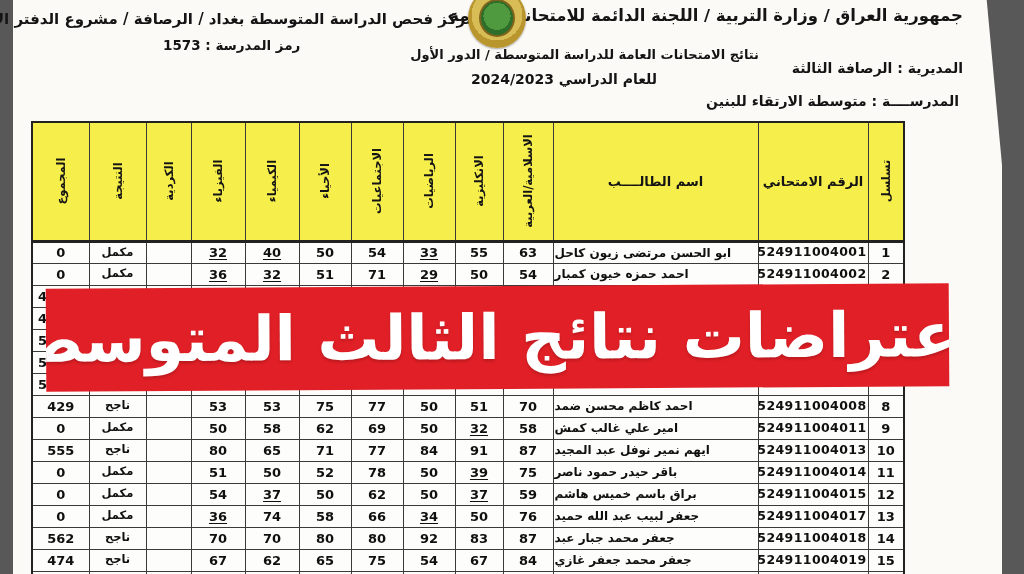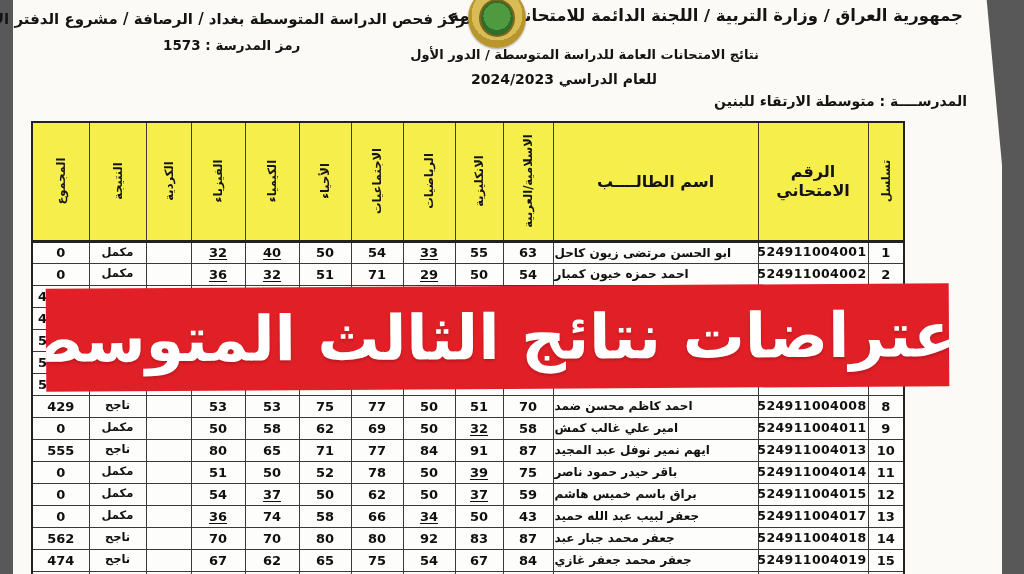--- a/index.html
+++ b/index.html
@@ -20,21 +20,21 @@
   }
   
   .hdr{position:absolute;direction:rtl;font-weight:bold;white-space:nowrap;}
   .gov-line{top:6px;right:39px;font-size:16.5px;}
   .office-line{top:10px;left:22px;width:440px;text-align:center;font-size:15px;}
   .code-line{top:37px;left:150px;font-size:13.5px;}
   .page-line{top:37px;left:8px;font-size:13.5px;}
   .title-line{top:47px;left:404px;width:342px;text-align:left;font-size:13px;}
   .year-line{top:71px;left:380px;width:342px;text-align:center;font-size:14px;}
   .dir-line{top:60px;right:39px;font-size:14px;}
-  .school-line{top:93px;right:35px;font-size:14px;}
+  .school-line{top:93px;right:43px;font-size:14px;}
   
   .logo{position:absolute;left:455px;top:-12px;width:58px;height:60px;}
   .logo-ring{position:absolute;inset:0;border-radius:50%;
     background:radial-gradient(circle at 50% 45%, #d8bc55 0 58%, #b9952e 58% 100%);
     box-shadow:0 1px 2px rgba(0,0,0,.35);}
   .logo-core{position:absolute;left:11px;top:11px;width:36px;height:38px;border-radius:50%;
     background:radial-gradient(circle at 50% 45%, #4f9a3f 0 55%, #2c6e2a 55% 100%);
     border:2px solid #7c641c;box-sizing:border-box;}
   
   .results-table-wrap{position:absolute;left:20px;top:121px;width:872px;direction:rtl;}
@@ -43,21 +43,21 @@
     border:1.6px solid #3a3a3a;overflow:hidden;
   }
   table.results{border:2.5px solid #222;}
   thead tr{height:119px;}
   thead th{background:#f6ee4b;position:relative;font-size:12px;font-weight:bold;}
   thead th .rot{
     position:absolute;left:50%;top:50%;
     transform:translate(-50%,-50%) rotate(-90deg);
     white-space:nowrap;font-size:11.5px;font-weight:bold;
   }
-  thead th.h-flat{font-size:16px;}
+  thead th.h-flat{font-size:13px;}
   thead tr{border-bottom:3px solid #222;}
   tbody tr{height:22px;}
   tbody td{
     font-size:13px;font-weight:bold;text-align:center;
     background:#fdfdfb;color:#101010;line-height:1;
   }
   td.cell-name{text-align:left;padding-right:8px;font-size:12px;white-space:nowrap;}
   td.cell-exam{font-size:12.5px;letter-spacing:.4px;}
   td.cell-result{font-size:11.5px;}
   td.fail{text-decoration:underline;text-underline-offset:2px;}
@@ -76,20 +76,21 @@
 </head>
 <body>
 
 <div class="sheet">
 
   <div class="hdr gov-line">جمهورية العراق / وزارة التربية / اللجنة الدائمة للامتحانات العامة</div>
   <div class="hdr office-line">مركز فحص الدراسة المتوسطة بغداد / الرصافة / مشروع الدفتر الالكتروني</div>
   <div class="hdr code-line">رمز المدرسة :  1573</div>
   <div class="hdr title-line">نتائج الامتحانات العامة للدراسة المتوسطة / الدور الأول</div>
   <div class="hdr year-line">للعام الدراسي   2024/2023</div>
+  <div class="hdr dir-line">المديرية :  الرصافة الثالثة</div>
   <div class="hdr school-line">المدرســــة :  متوسطة الارتقاء للبنين</div>
 
   <div class="logo">
     <div class="logo-ring"></div>
     <div class="logo-core"></div>
   </div>
 
   <div class="results-table-wrap">
     <table class="results">
       <colgroup>
@@ -324,21 +325,21 @@
     <td class="cell-grade fail">37</td>
     <td class="cell-grade">54</td>
     <td class="cell-kurdish"></td>
     <td class="cell-result">مكمل</td>
     <td class="cell-total">0</td>
   </tr>
           <tr class="data-row">
     <td class="cell-serial">13</td>
     <td class="cell-exam">1524911004017</td>
     <td class="cell-name">جعفر لبيب عبد الله حميد</td>
-    <td class="cell-grade">43</td>
+    <td class="cell-grade">76</td>
     <td class="cell-grade">50</td>
     <td class="cell-grade fail">34</td>
     <td class="cell-grade">66</td>
     <td class="cell-grade">58</td>
     <td class="cell-grade">74</td>
     <td class="cell-grade fail">36</td>
     <td class="cell-kurdish"></td>
     <td class="cell-result">مكمل</td>
     <td class="cell-total">0</td>
   </tr>

